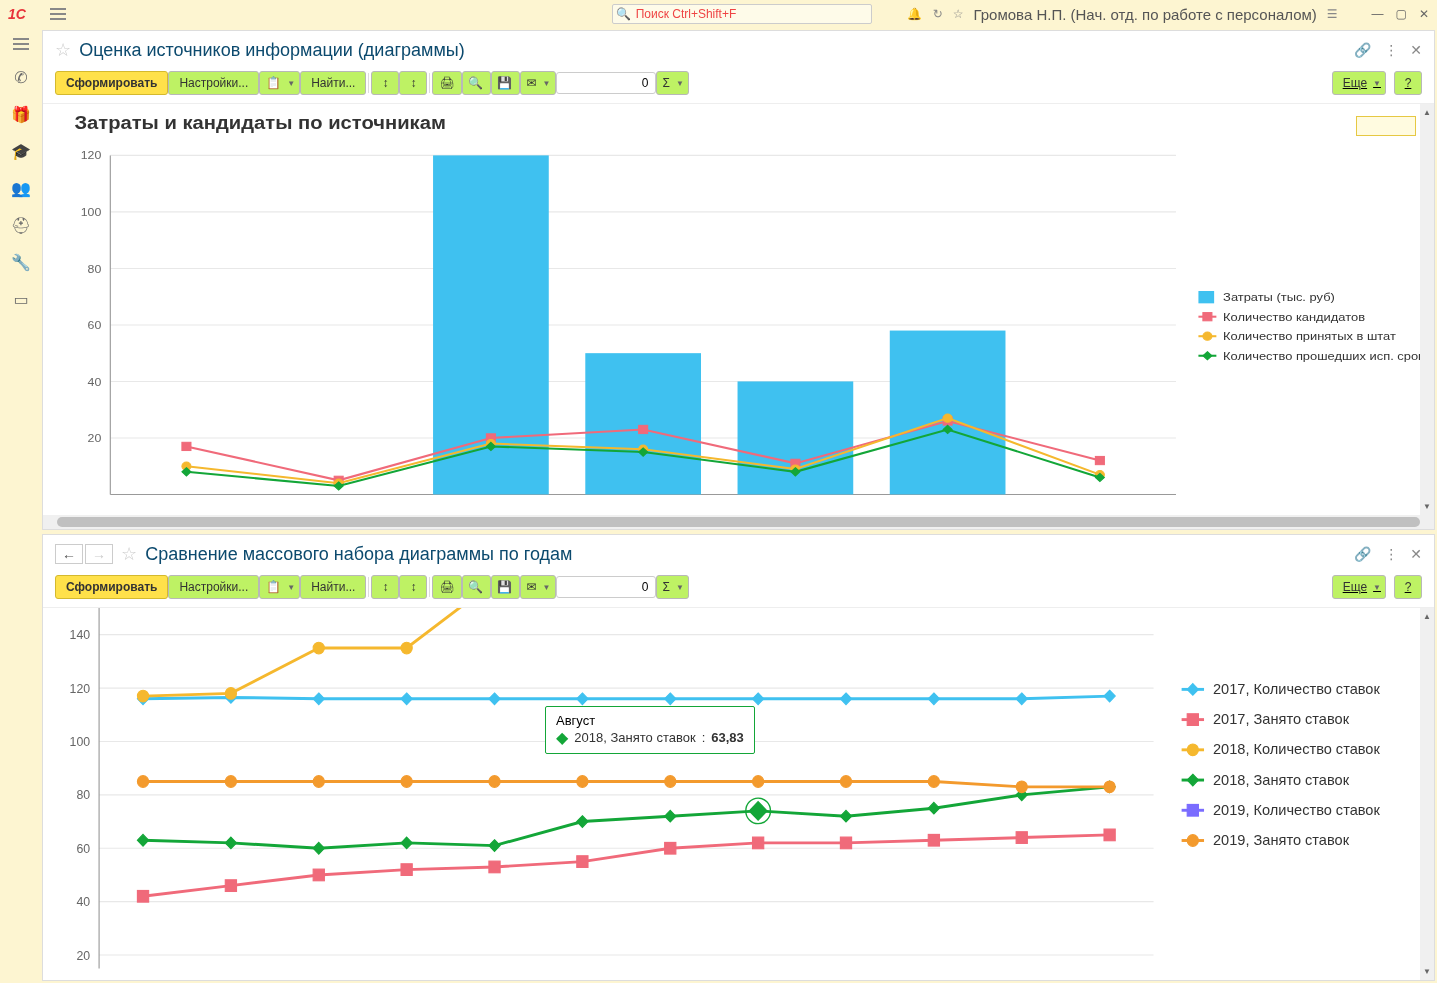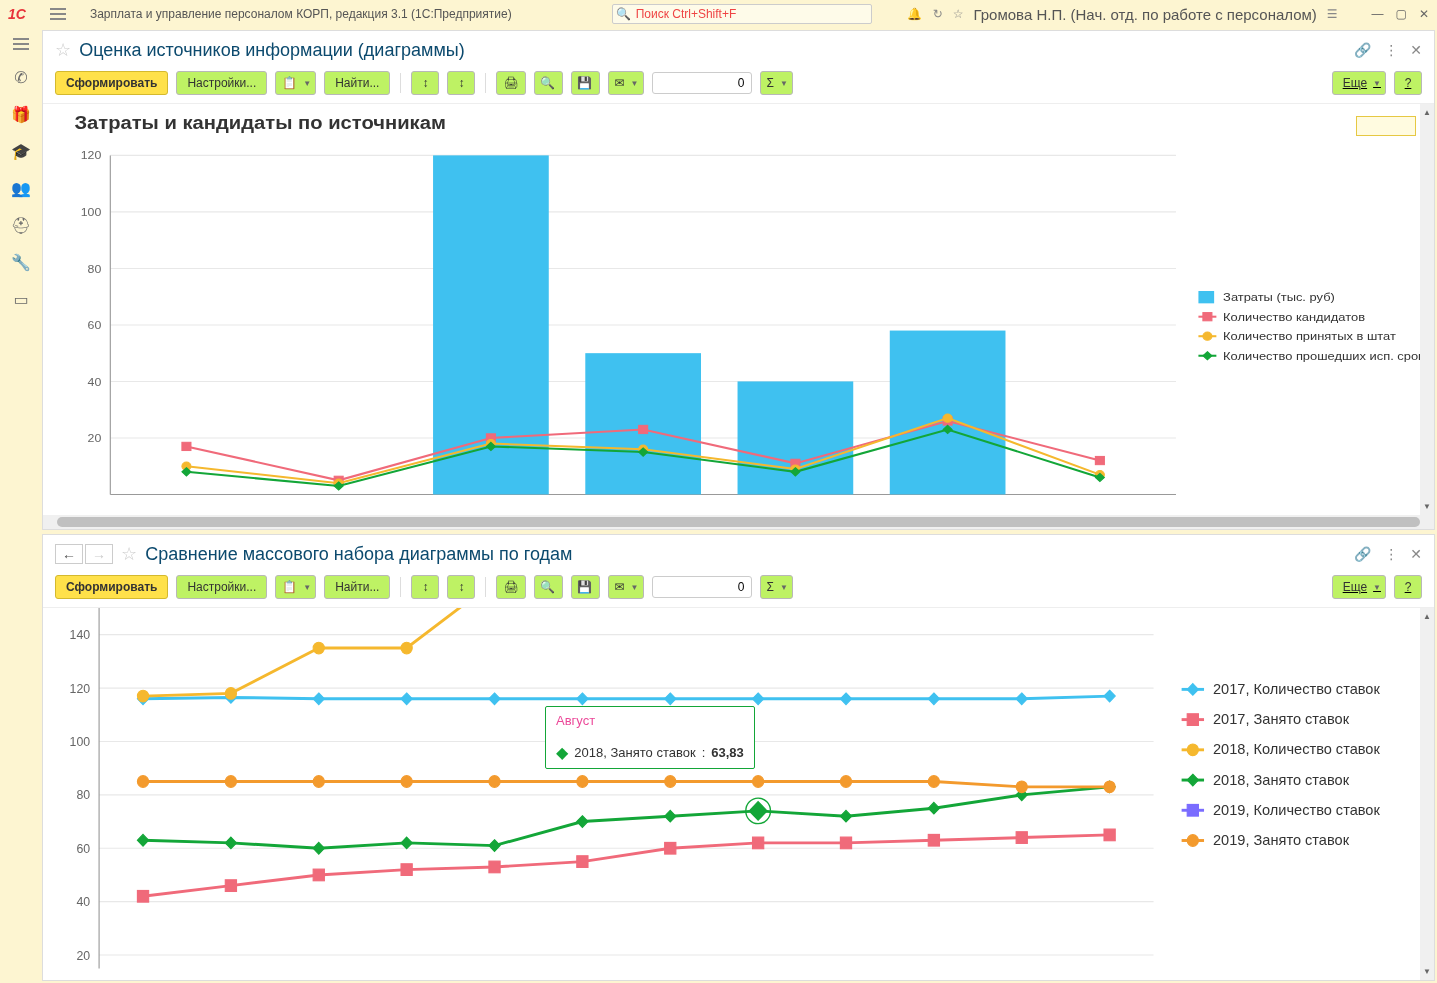--- a/index.html
+++ b/index.html
@@ -23,21 +23,21 @@
 .panel { background: #fff; margin: 2px 2px 2px 0; border: 1px solid #ddd; display: flex; flex-direction: column; }
 .panel-header { background: #fff; padding: 8px 12px 6px 12px; display: flex; align-items: center; gap: 8px; }
 .star-icon { color: #ccc; font-size: 18px; }
 .panel-title { font-size: 18px; color: #0c4a6e; font-weight: normal; }
 .header-right-icons { margin-left: auto; display: flex; gap: 12px; color: #888; font-size: 14px; }
 
 .nav-arrows { display: flex; gap: 2px; }
 .nav-btn { border: 1px solid #ccc; background: #fff; width: 28px; height: 20px; display:flex; align-items:center; justify-content:center; color:#555; font-size: 14px;}
 .nav-btn.disabled { color: #ccc; }
 
-.toolbar { background: #fff; padding: 4px 12px 8px 12px; display: flex; align-items: center; gap: 8px; border-bottom: 1px solid #eee;}
+.toolbar { background: #fff; padding: 4px 12px 8px 12px; display: flex; align-items: center; border-bottom: 1px solid #eee;}
 .btn { border: 1px solid #b8b8b8; background: #bef264; padding: 4px 10px; font-size: 12px; color: #333; cursor: pointer; display: flex; align-items: center; gap: 4px; border-radius: 3px;}
 .btn-primary { background: #ffe14a; border-color: #d4b92e; font-weight: bold; }
 .btn-icon { padding: 4px 6px; min-width: 28px; justify-content: center; }
 .btn-split { padding-right: 4px; }
 .dropdown-arrow { font-size: 8px; color: #666; margin-left: 2px;}
 .sep { width: 1px; height: 20px; background: #ddd; margin: 0 2px; }
 .num-input { border: 1px solid #ccc; width: 100px; text-align: right; padding: 3px 6px; font-size: 12px; border-radius: 3px;}
 .toolbar-right { margin-left: auto; display: flex; gap: 8px; text-decoration: underline; }
 
 .chart-area { flex: 1; position: relative; overflow: hidden; background: #fff; }
@@ -47,38 +47,37 @@
 
 .scrollbar-h { height: 14px; background: #f0f0f0; display: flex; align-items: center; }
 .scrollbar-h .thumb { height: 10px; background: #c0c0c0; border-radius: 5px; margin: 0 14px; flex: 1; }
 .scrollbar-v { position: absolute; right: 0; top: 0; bottom: 0; width: 14px; background: #f0f0f0; display: flex; flex-direction: column; align-items:center; padding: 4px 0;}
 .scrollbar-v .arrow { font-size: 8px; color: #666; }
 
 .panel1 { height: 500px; }
 .panel2 { flex: 1; }
 
 .tooltip-box { position: absolute; border: 1px solid #13a638; background: #fff; padding: 6px 10px; font-size: 13px; color: #333; border-radius: 2px; }
-.tooltip-box .tt-title { color: #ec4899; margin-bottom: 15px; }
+.tooltip-box .tt-title { color: #000000; margin-bottom: 0; }
 .tooltip-box .tt-line { display: flex; align-items: center; gap: 6px; }
 .tooltip-box .tt-marker { color: #13a638; font-size: 16px; }
 .tooltip-box b { font-weight: bold; }
 
 svg text { font-family: Arial, sans-serif; }
 </style>
 </head>
 <body>
 
 <div class="titlebar">
   <span class="logo">1C</span>
   <div class="hamburger-icon">
       <span></span>
       <span></span>
       <span></span>
     </div>
-  <span class="app-title">Зарплата и управление персоналом КОРП, редакция 3.1  (1С:Предприятие)</span>
   <div class="search-box">
     <span>🔍</span>
     <span style="color:#ef4444;">Поиск Ctrl+Shift+F</span>
   </div>
   <div class="title-icons">
     <span>🔔</span>
     <span>↻</span>
     <span>☆</span>
     <span class="user-label">Громова Н.П. (Нач. отд. по работе с персоналом)</span>
     <span>☰</span>

